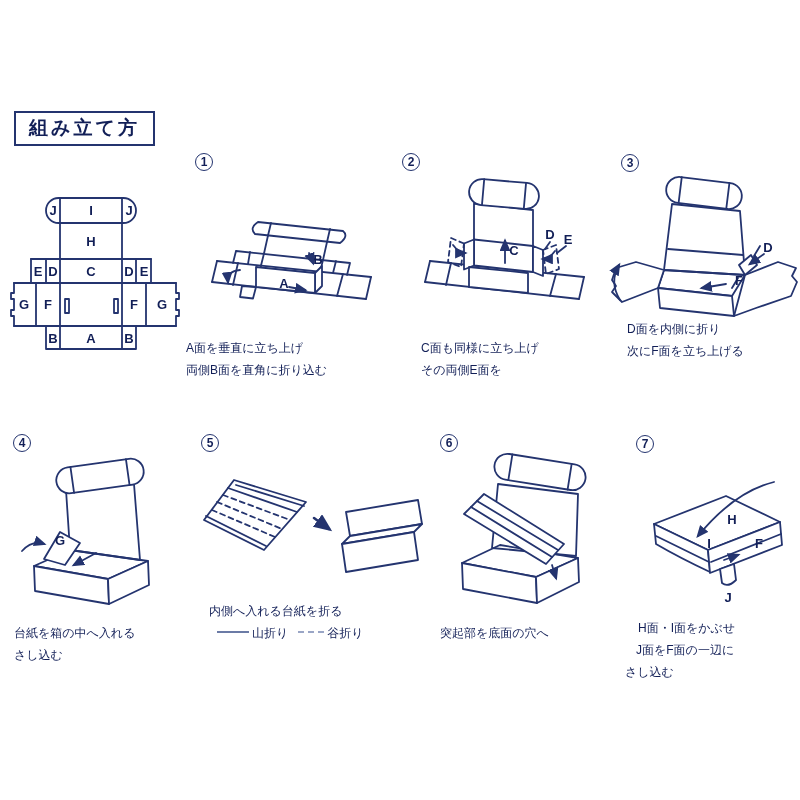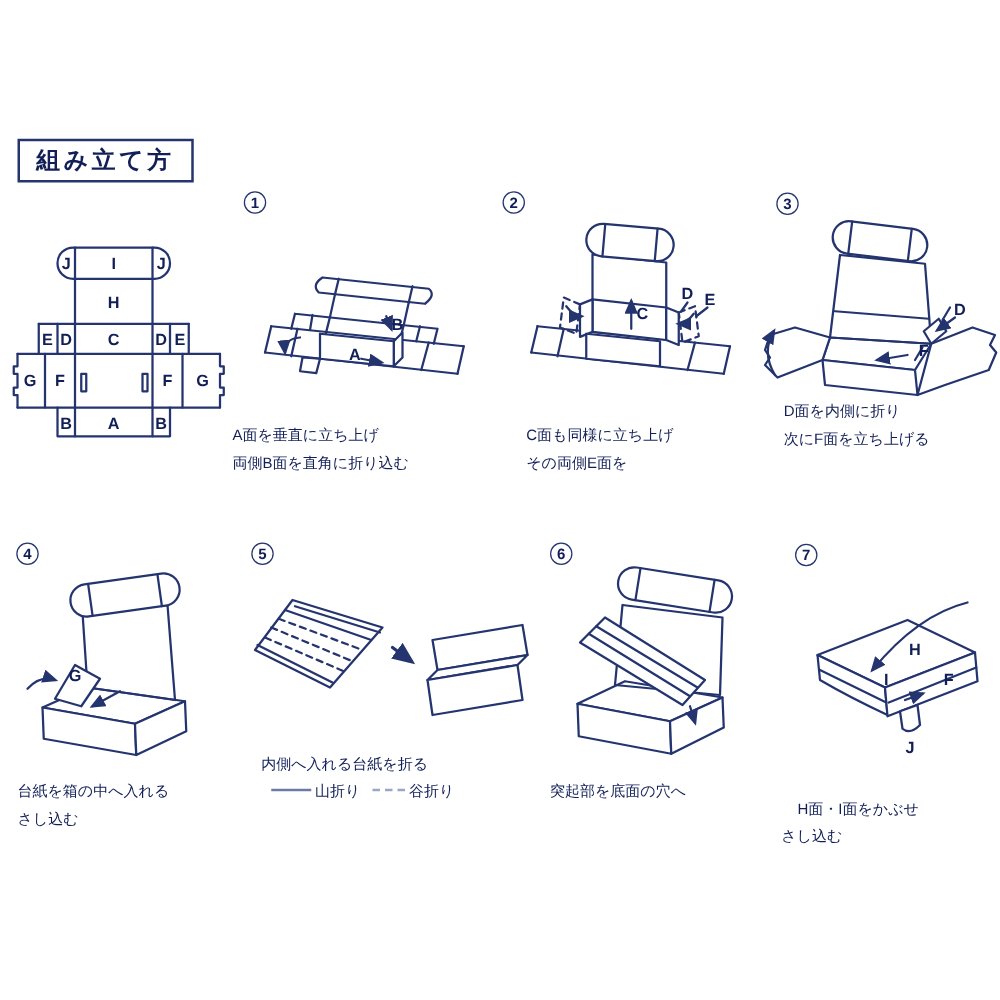--- a/index.html
+++ b/index.html
@@ -247,16 +247,17 @@
   </g>
   <g>
     <path class="ar" d="M152,50 Q112,60 76,104"></path>
     <path class="ar" d="M102,128 L116,123"></path>
   </g>
   <text x="110" y="92" text-anchor="middle">H</text>
   <text x="87" y="116" text-anchor="middle">I</text>
   <text x="137" y="116" text-anchor="middle">F</text>
   <text x="106" y="170" text-anchor="middle">J</text>
 </svg>
-<div class="cap" style="left:625px;top:636px">
+<div class="cap" style="left:625px;top:617px">
   <div style="margin-left:13px">H面・I面をかぶせ</div>
+  <div style="margin-left:11px">J面をF面の一辺に</div>
   <div>さし込む</div>
 </div>
 
 </body></html>

